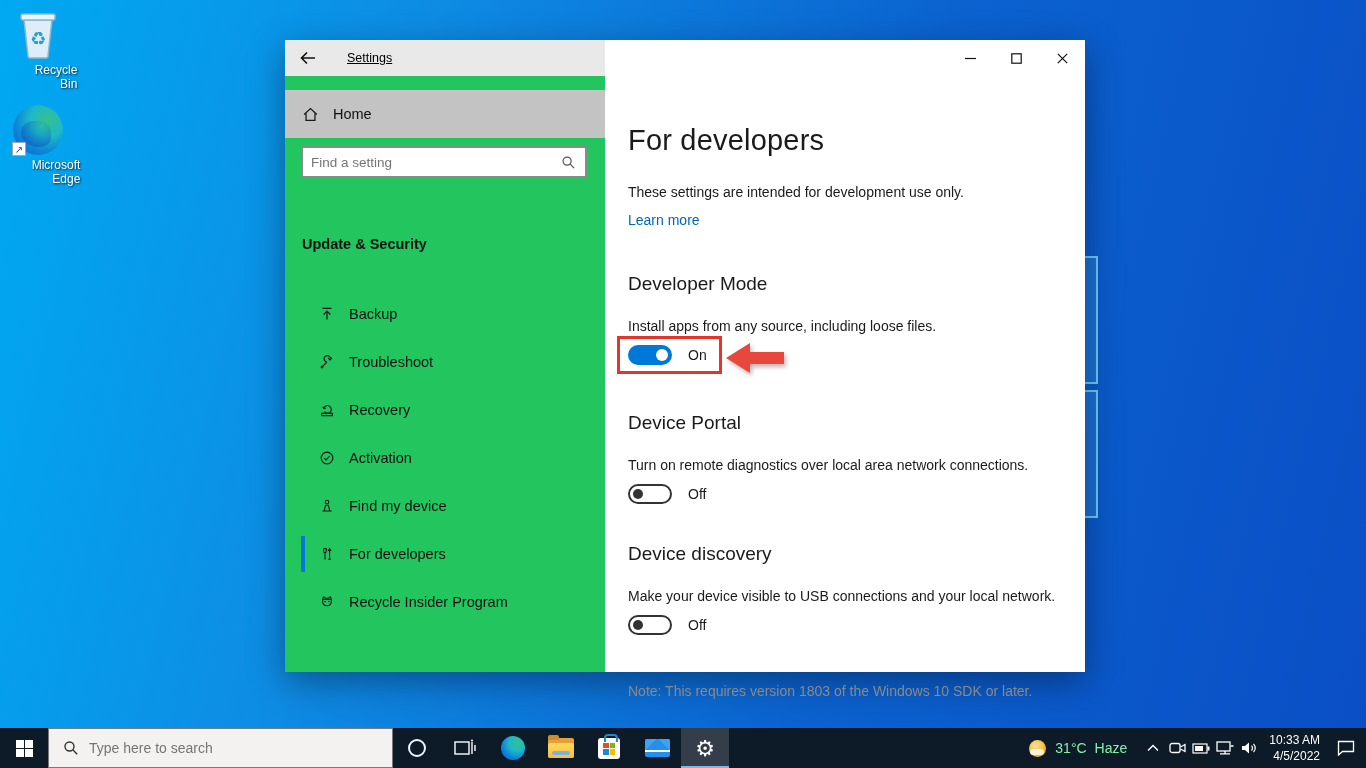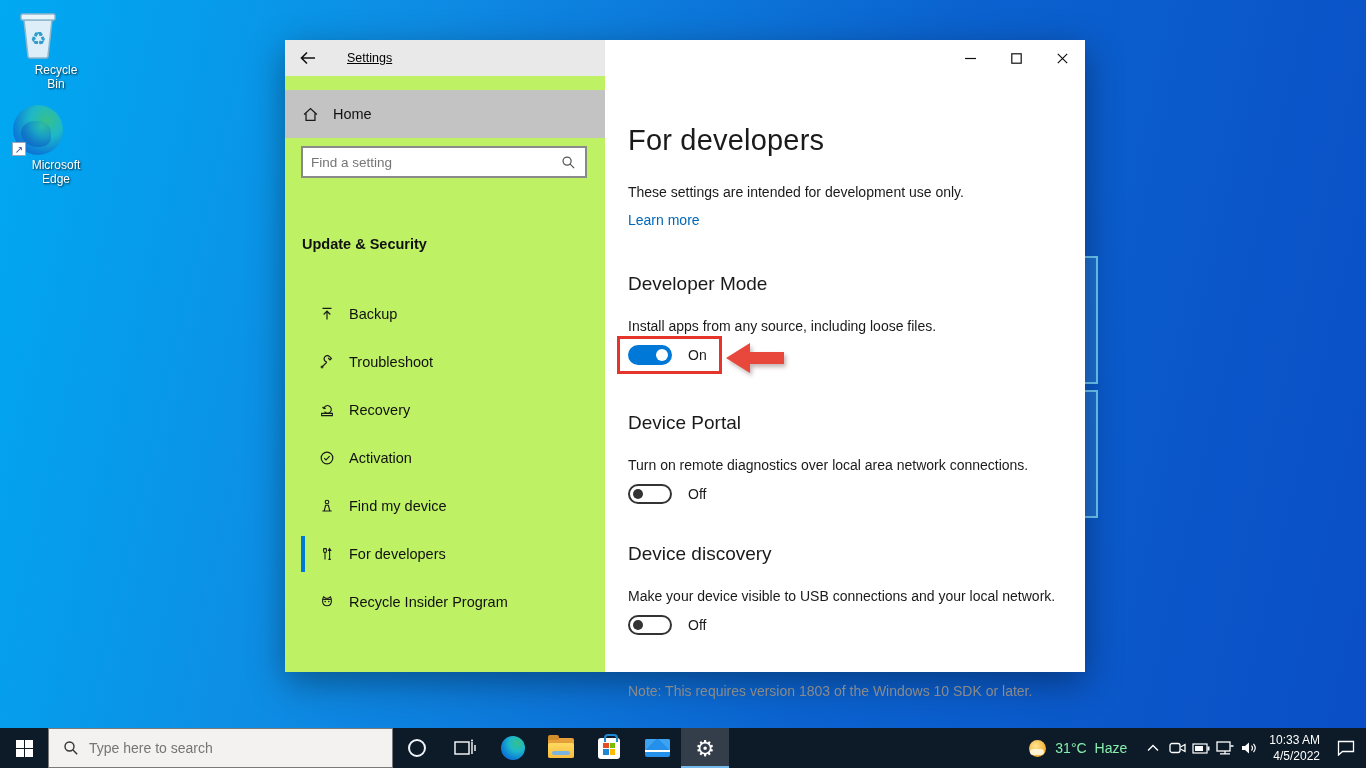--- a/index.html
+++ b/index.html
@@ -3,21 +3,21 @@
 <meta charset="utf-8">
 <style>
   * { margin:0; padding:0; box-sizing:border-box; }
   html,body { width:1366px; height:768px; overflow:hidden; }
   body { font-family:"Liberation Sans","DejaVu Sans",sans-serif; }
   .screen { position:relative; width:1366px; height:768px;
     background:linear-gradient(103deg,#00a9f2 0%,#0e8ce4 28%,#0b63d0 62%,#0a4ec5 100%); }
 
   
   .desktop-icon { position:absolute; width:76px; display:flex; flex-direction:column; align-items:center; cursor:default; }
-  .desktop-icon .di-label { margin-top:3px; color:#fff; font-size:12px; text-align:center;
+  .desktop-icon .di-label { margin-top:3px; color:#fff; font-size:12px; text-align:right;
     text-shadow:1px 1px 2px rgba(0,0,0,.75); line-height:1.2;margin-left:36px; }
   .recycle-art { width:44px; height:52px; }
   .edge-art { position:relative; width:50px; height:50px; border-radius:50%;
     background:radial-gradient(circle at 68% 30%, #36c08a 0%, #1db8c9 35%, #0c7fd7 68%, #1a56c4 100%); }
   .edge-art::before { content:""; position:absolute; left:8px; top:16px; width:30px; height:26px;
     border-radius:50% 50% 40% 60%; background:radial-gradient(circle at 70% 20%, rgba(255,255,255,.0), rgba(13,90,190,.55) 70%); }
   .shortcut-badge { position:absolute; left:-1px; bottom:-1px; width:14px; height:14px; background:#fff;
     border:1px solid #9aa8b8; display:flex; align-items:center; justify-content:center; font-size:10px; color:#1b3f8f; }
 
   
@@ -28,21 +28,21 @@
   .win { position:absolute; left:285px; top:40px; width:800px; height:632px; background:#fff;
     box-shadow:0 10px 34px rgba(0,0,0,.38); }
   .titlebar { position:absolute; left:0; top:0; width:100%; height:36px; display:flex; align-items:center; }
   .titlebar-left { width:320px; height:100%; background:#e9e9e9; display:flex; align-items:center;text-decoration:underline; }
   .back-btn { width:46px; height:100%; display:flex; align-items:center; justify-content:center; cursor:pointer; }
   .win-title { font-size:12.5px; color:#000; margin-left:16px; }
   .titlebar-right { flex:1; height:100%; background:#fff; display:flex; justify-content:flex-end; }
   .caption-btn { width:46px; height:100%; display:flex; align-items:center; justify-content:center; cursor:pointer; }
 
   
-  .sidebar { position:absolute; left:0; top:36px; width:320px; bottom:0; background:#bef264;padding-left:17px; }
+  .sidebar { position:absolute; left:0; top:36px; width:320px; bottom:0; background:#22c55e;padding-left:17px; }
   .side-home { position:absolute; left:0; top:14px; width:100%; height:48px; background:#c3c3c3;
     display:flex; align-items:center; cursor:pointer; }
   .side-home .row-icon { margin:0 14px 0 17px; }
   .side-home span { font-size:14.5px; color:#111; }
   .side-search { position:absolute; left:16px; top:70px; width:286px; height:32px; background:#fff;
     border:2px solid #8a8a8a; display:flex; align-items:center; }
   .side-search input { flex:1; border:0; outline:0; font-size:13.5px; padding:0 8px; color:#333;
     font-family:"Liberation Sans",sans-serif; background:transparent; }
   .side-search .mag { margin-right:9px; }
   .side-heading { position:absolute; left:17px; top:160px; font-size:14.5px; font-weight:bold; color:#111; }

